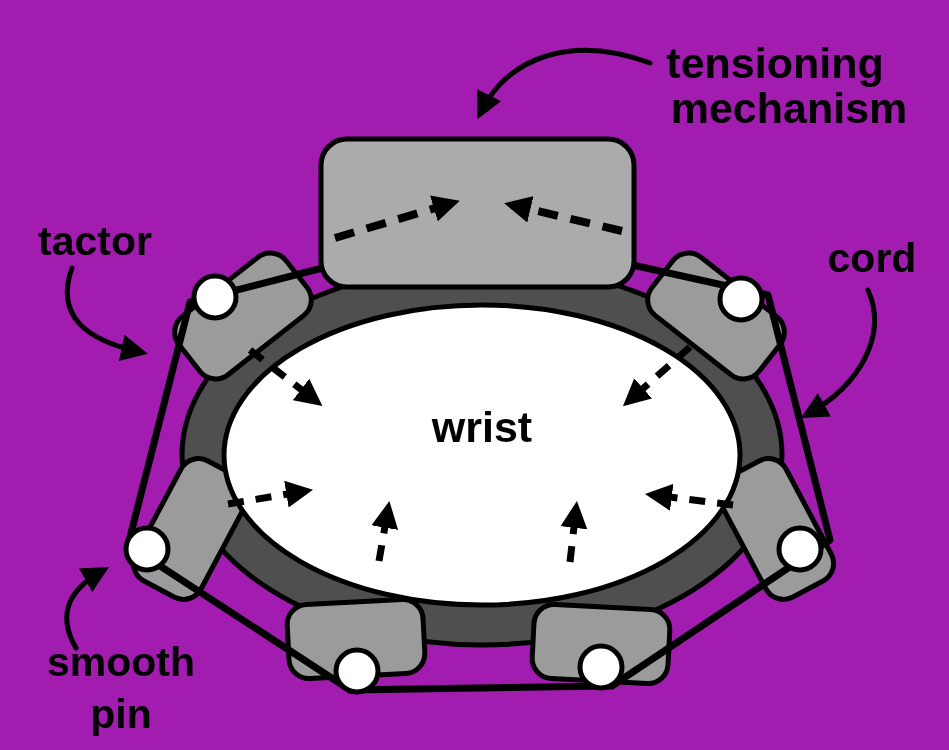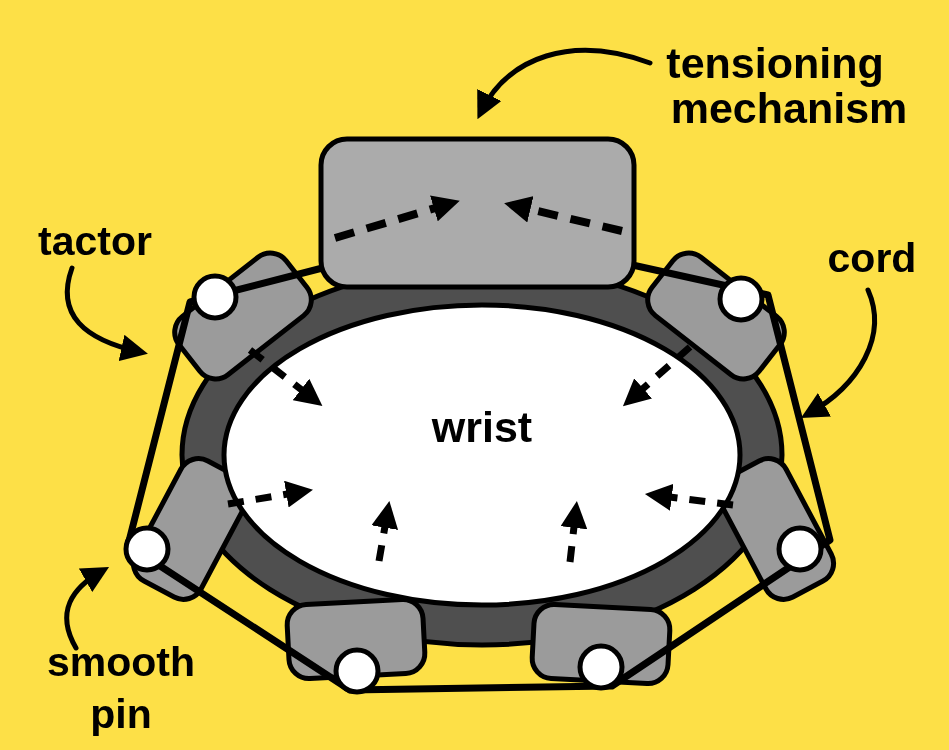--- a/index.html
+++ b/index.html
@@ -1,19 +1,19 @@
 <!DOCTYPE html>
 <html><head>
 <meta charset="utf-8">
 <style>
   html,body{margin:0;padding:0;background:#ffffff;}
   .stage{
     position:relative;
     width:949px;height:750px;
-    background:#fde047;
+    background:#a21caf;
     overflow:hidden;
     font-family:"Liberation Sans", sans-serif;
   }
   svg{display:block;}
   .lbl{
     font-family:"Liberation Sans", sans-serif;
     font-weight:bold;
     font-size:41px;
     fill:#000000;
   }

